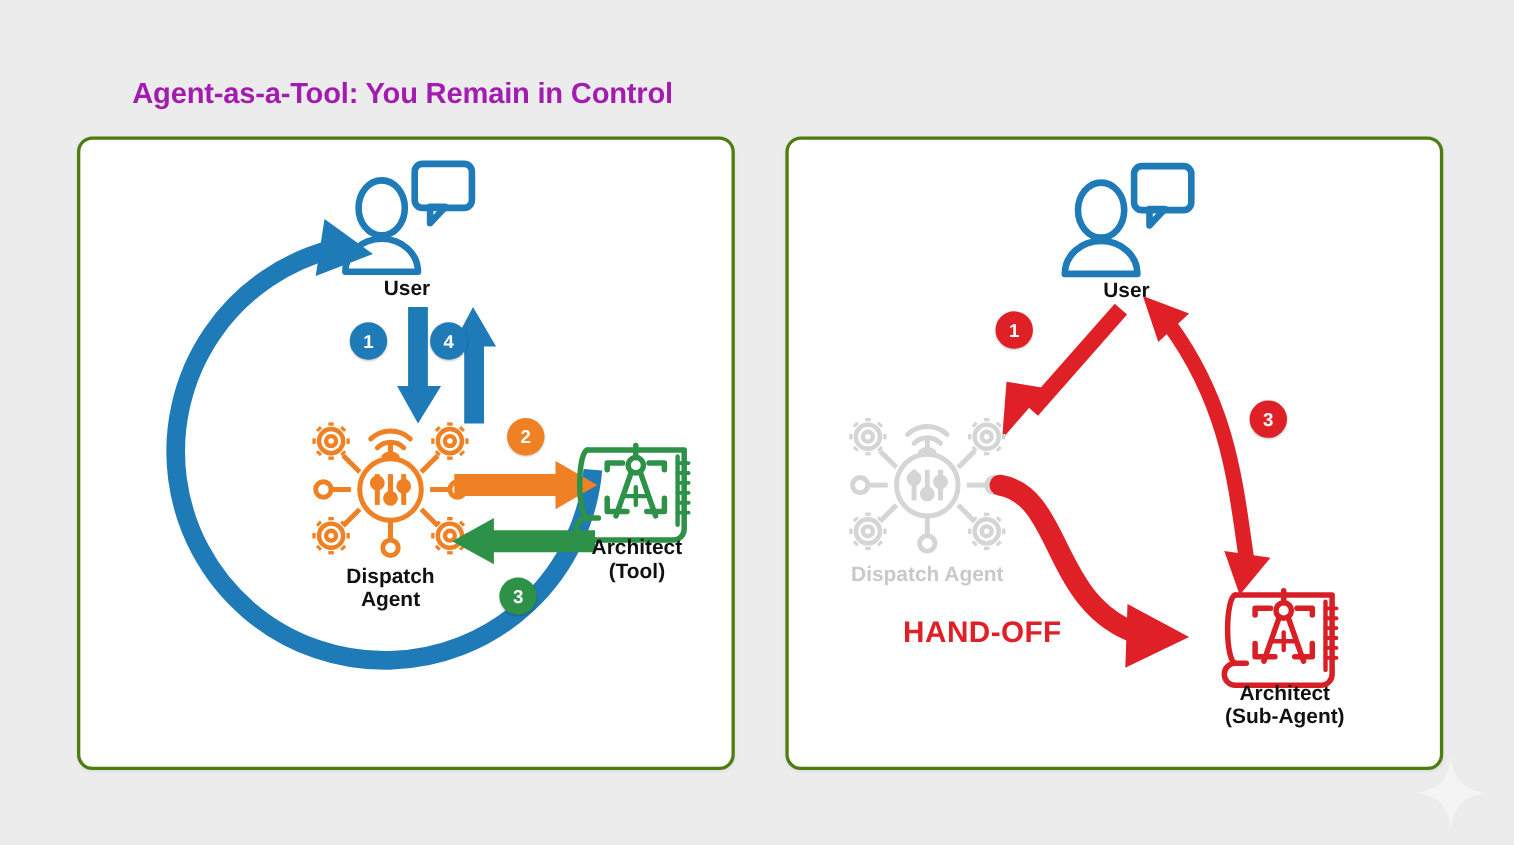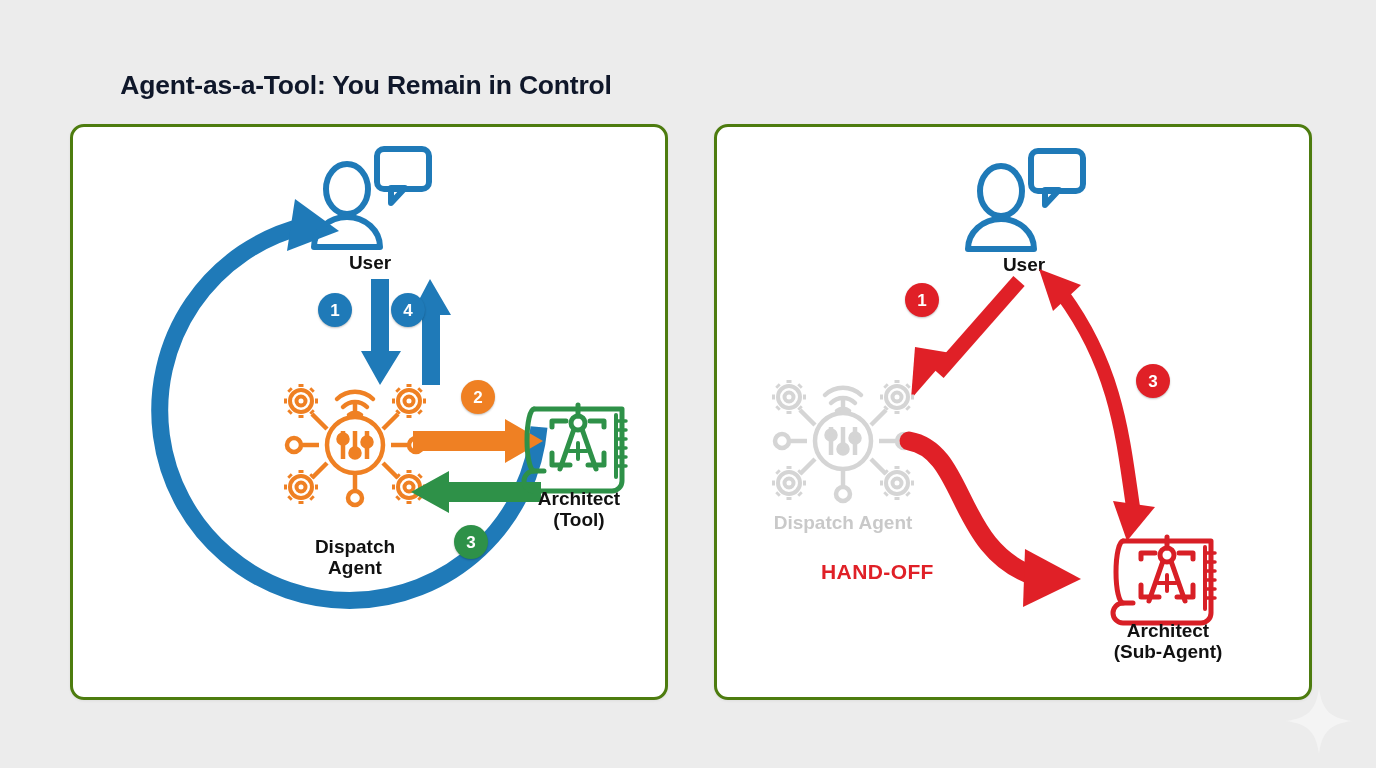--- a/index.html
+++ b/index.html
@@ -35,21 +35,21 @@
     position: absolute;
     top: 72px;
     width: 592px;
     text-align: center;
     font-size: 26.5px;
     font-weight: bold;
     letter-spacing: -0.2px;
     line-height: 1;
     white-space: nowrap;
   }
-  #title-left  { left: 70px;  color: #0f172a; }
+  #title-left  { left: 70px;  color: #a21caf; }
   #title-right { left: 714px; color: #8c1111; }
 
   
   .node { position: absolute; }
   .node-label {
     position: absolute;
     text-align: center;
     font-size: 19px;
     font-weight: bold;
     color: #111111;
@@ -71,21 +71,21 @@
     line-height: 1;
     box-shadow: 0 1px 2px rgba(0,0,0,0.25);
   }
   .badge.blue   { background: #1f7ab8; }
   .badge.orange { background: #ef8023; }
   .badge.green  { background: #2e9148; }
   .badge.red    { background: #e02027; }
 
   .handoff-label {
     position: absolute;
-    font-size: 21px;
+    font-size: 27px;
     font-weight: bold;
     color: #e02027;
     letter-spacing: 0.4px;
     white-space: nowrap;
   }
 
   svg { display: block; overflow: visible; }
 
   .sparkle {
     position: absolute;
@@ -212,21 +212,21 @@
                 <line x1="14" y1="0" x2="17" y2="0"></line>
               <line x1="-10" y1="-10" x2="-12" y2="-12"></line>
                 <line x1="10" y1="10" x2="12" y2="12"></line>
               <line x1="10" y1="-10" x2="12" y2="-12"></line>
                 <line x1="-10" y1="10" x2="-12" y2="12"></line>
             </g>
           </g>
         </g>
       </svg>
     </div>
-    <div class="node-label" style="left:196px; top:388px; width:172px;margin-top:22px;">Dispatch
+    <div class="node-label" style="left:196px; top:388px; width:172px;">Dispatch
 Agent</div>
 
     <svg style="position:absolute; left:340px; top:292px;" width="132" height="46">
       <polygon points="0,12 92,12 92,0 130,22 92,44 92,32 0,32" fill="#ef8023"></polygon>
     </svg>
     <div class="badge orange" style="left:388px; top:253px;">2</div>
 
     <svg style="position:absolute; left:338px; top:344px;" width="132" height="44">
       <polygon points="0,21 38,0 38,11 130,11 130,31 38,31 38,42" fill="#2e9148"></polygon>
     </svg>

